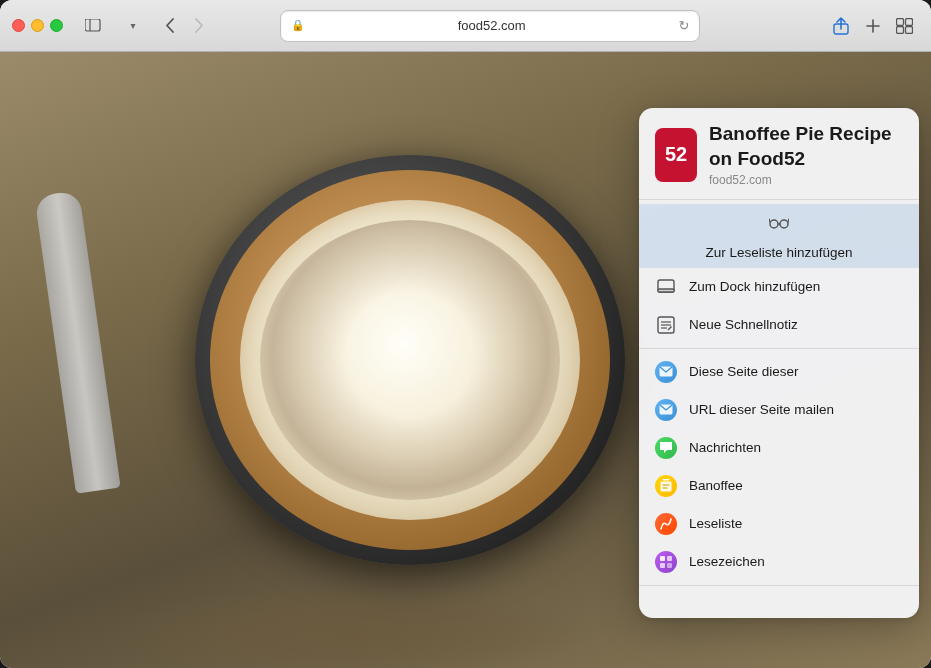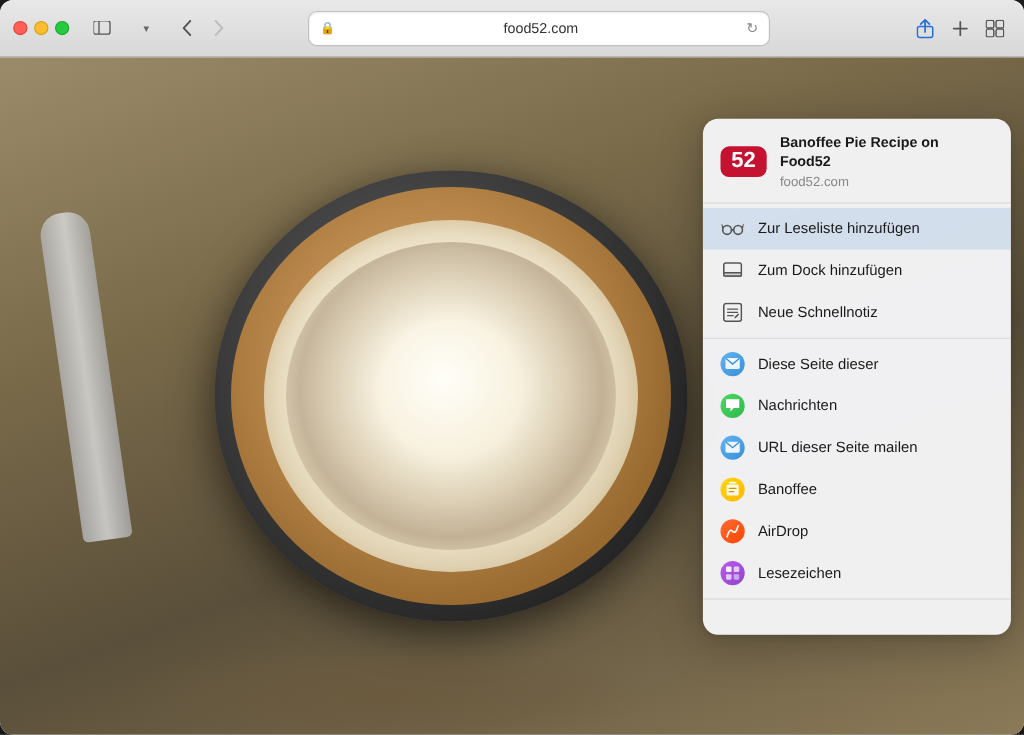--- a/index.html
+++ b/index.html
@@ -174,39 +174,39 @@
     .menu-header {
       display: flex;
       align-items: center;
       padding: 14px 16px 12px;
       border-bottom: 1px solid rgba(0,0,0,0.1);
       gap: 12px;
     }
 
     .site-logo {
       width: 42px;
-      height: 28px;
+      height: 54px;
       background: #c41230;
       border-radius: 8px;
       display: flex;
       align-items: center;
       justify-content: center;
       color: white;
       font-size: 20px;
       font-weight: 700;
       flex-shrink: 0;
     }
 
     .site-info {
       flex: 1;
       min-width: 0;
     }
 
     .site-title {
-      font-size: 13px;
+      font-size: 19px;
       font-weight: 600;
       color: #1a1a1a;
       line-height: 1.3;
     }
 
     .site-url {
       font-size: 12px;
       color: #888;
       margin-top: 2px;
     }
@@ -219,20 +219,21 @@
       display: flex;
       align-items: center;
       padding: 8px 16px;
       gap: 12px;
       cursor: pointer;
       transition: background 0.1s;
     }
 
     .menu-item.active {
       background: rgba(0,100,200,0.12);
+      flex-direction: column;
     }
 
     .menu-item-icon {
       width: 22px;
       height: 22px;
       display: flex;
       align-items: center;
       justify-content: center;
       flex-shrink: 0;
       font-size: 16px;
@@ -507,56 +508,56 @@
           <div class="icon-circle icon-mail-page">
             <svg width="14" height="11" viewBox="0 0 14 11" fill="none">
               <rect x="0.5" y="0.5" width="13" height="10" rx="1.5" fill="white" opacity="0.9"></rect>
               <path d="M1 1l6 5 6-5" stroke="#3a8fd6" stroke-width="1.2"></path>
             </svg>
           </div>
           <span class="menu-item-label">Diese Seite dieser</span>
         </div>
 
         <div class="menu-item">
-          <div class="icon-circle icon-messages">
-            <svg width="14" height="13" viewBox="0 0 14 13" fill="none">
-              <path d="M1 1h12v8H8l-3 3V9H1V1z" fill="white"></path>
-            </svg>
-          </div>
-          <span class="menu-item-label">Nachrichten</span>
-        </div>
-
-        <div class="menu-item">
           <div class="icon-circle icon-mail-url">
             <svg width="14" height="11" viewBox="0 0 14 11" fill="none">
               <rect x="0.5" y="0.5" width="13" height="10" rx="1.5" fill="white" opacity="0.9"></rect>
               <path d="M1 1l6 5 6-5" stroke="#3a8fd6" stroke-width="1.2"></path>
             </svg>
           </div>
           <span class="menu-item-label">URL dieser Seite mailen</span>
+        </div>
+
+        <div class="menu-item">
+          <div class="icon-circle icon-messages">
+            <svg width="14" height="13" viewBox="0 0 14 13" fill="none">
+              <path d="M1 1h12v8H8l-3 3V9H1V1z" fill="white"></path>
+            </svg>
+          </div>
+          <span class="menu-item-label">Nachrichten</span>
         </div>
 
         <div class="menu-item">
           <div class="icon-circle icon-notes">
             <svg width="12" height="13" viewBox="0 0 12 13" fill="none">
               <rect x="0.5" y="2.5" width="11" height="10" rx="1" fill="white" opacity="0.9"></rect>
               <path d="M3 6h6M3 9h4" stroke="#cc9900" stroke-width="1.2" stroke-linecap="round"></path>
               <path d="M3.5 0.5h5" stroke="white" stroke-width="2" stroke-linecap="round"></path>
             </svg>
           </div>
           <span class="menu-item-label">Banoffee</span>
         </div>
 
         <div class="menu-item">
           <div class="icon-circle icon-freeform">
             <svg width="14" height="14" viewBox="0 0 14 14" fill="none">
               <path d="M2 12 Q4 4 7 7 Q10 10 12 2" stroke="white" stroke-width="1.5" fill="none" stroke-linecap="round"></path>
             </svg>
           </div>
-          <span class="menu-item-label">AirDrop</span>
+          <span class="menu-item-label">Leseliste</span>
         </div>
 
 
         <div class="menu-item">
           <div class="icon-circle icon-shortcuts">
             <svg width="14" height="14" viewBox="0 0 14 14" fill="none">
               <rect x="1" y="1" width="5" height="5" rx="1" fill="white" opacity="0.9"></rect>
               <rect x="8" y="1" width="5" height="5" rx="1" fill="white" opacity="0.7"></rect>
               <rect x="1" y="8" width="5" height="5" rx="1" fill="white" opacity="0.7"></rect>
               <rect x="8" y="8" width="5" height="5" rx="1" fill="white" opacity="0.5"></rect>

